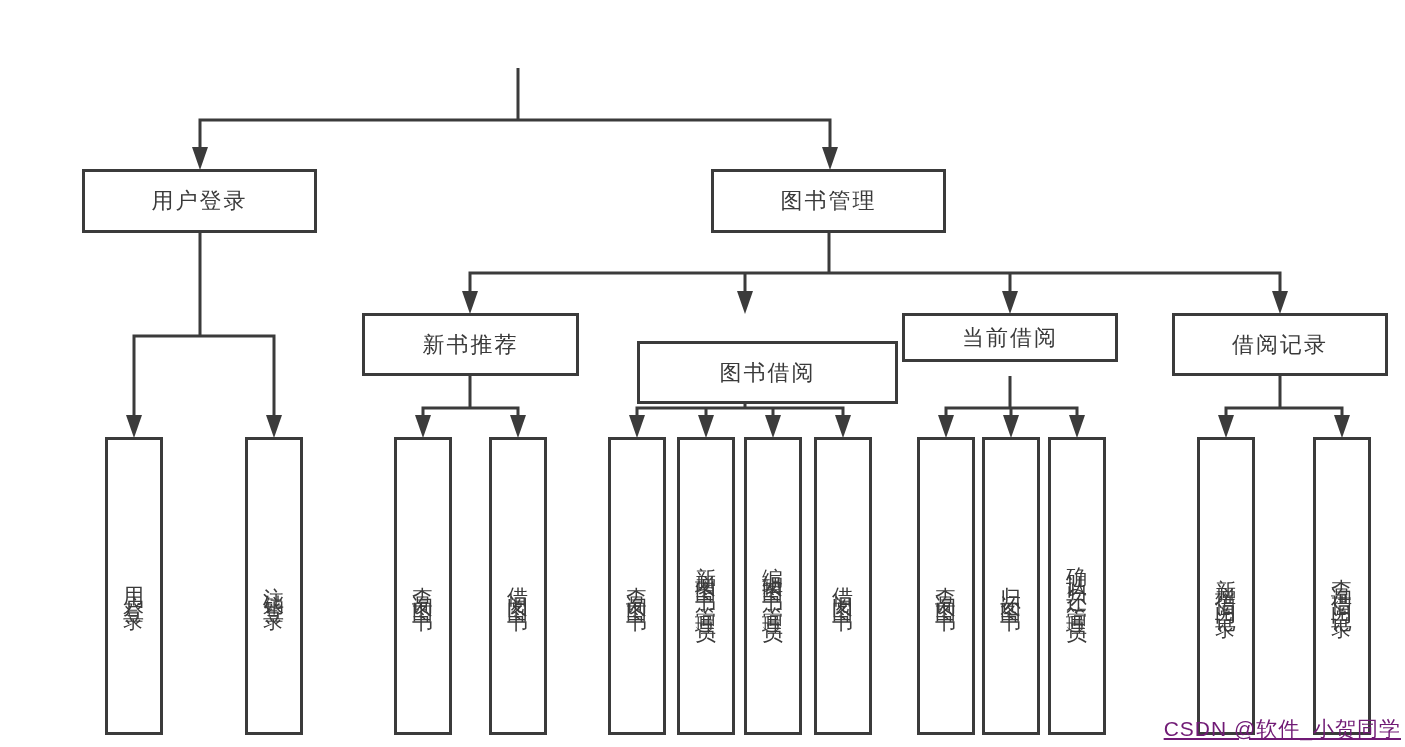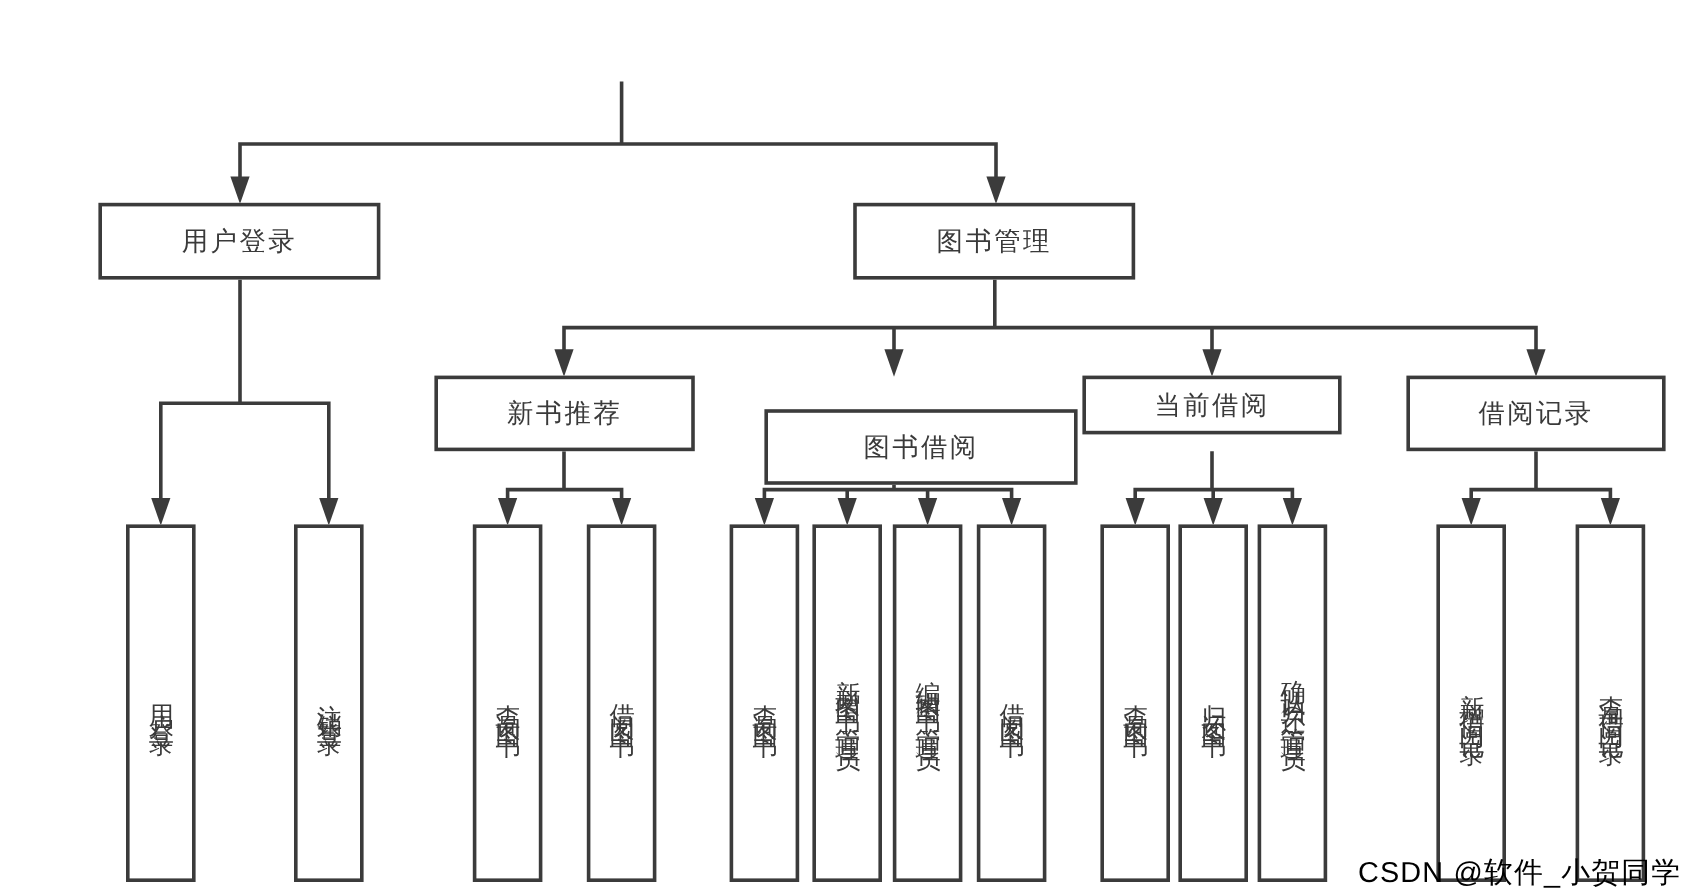--- a/index.html
+++ b/index.html
@@ -46,25 +46,26 @@
     text-orientation: mixed;
     font-size: 21px;
     letter-spacing: 8px;
     line-height: 1;
     white-space: nowrap;
   }
   #watermark {
     position: absolute;
     right: 4px;
     bottom: 4px;
-    font-size: 24px;
-    color: #000000;
+    font-size: 21px;
+    color: #701a75;
     letter-spacing: 1px;
     z-index: 5;
     white-space: nowrap;
+    text-decoration: underline;
   }
 </style>
 </head>
 <body>
 
 <div id="canvas">
 
   <svg id="connectors" width="1405" height="747" viewBox="0 0 1405 747">
     <path fill="none" stroke="#3b3b3b" stroke-width="3" d="
       M518,68 V120

